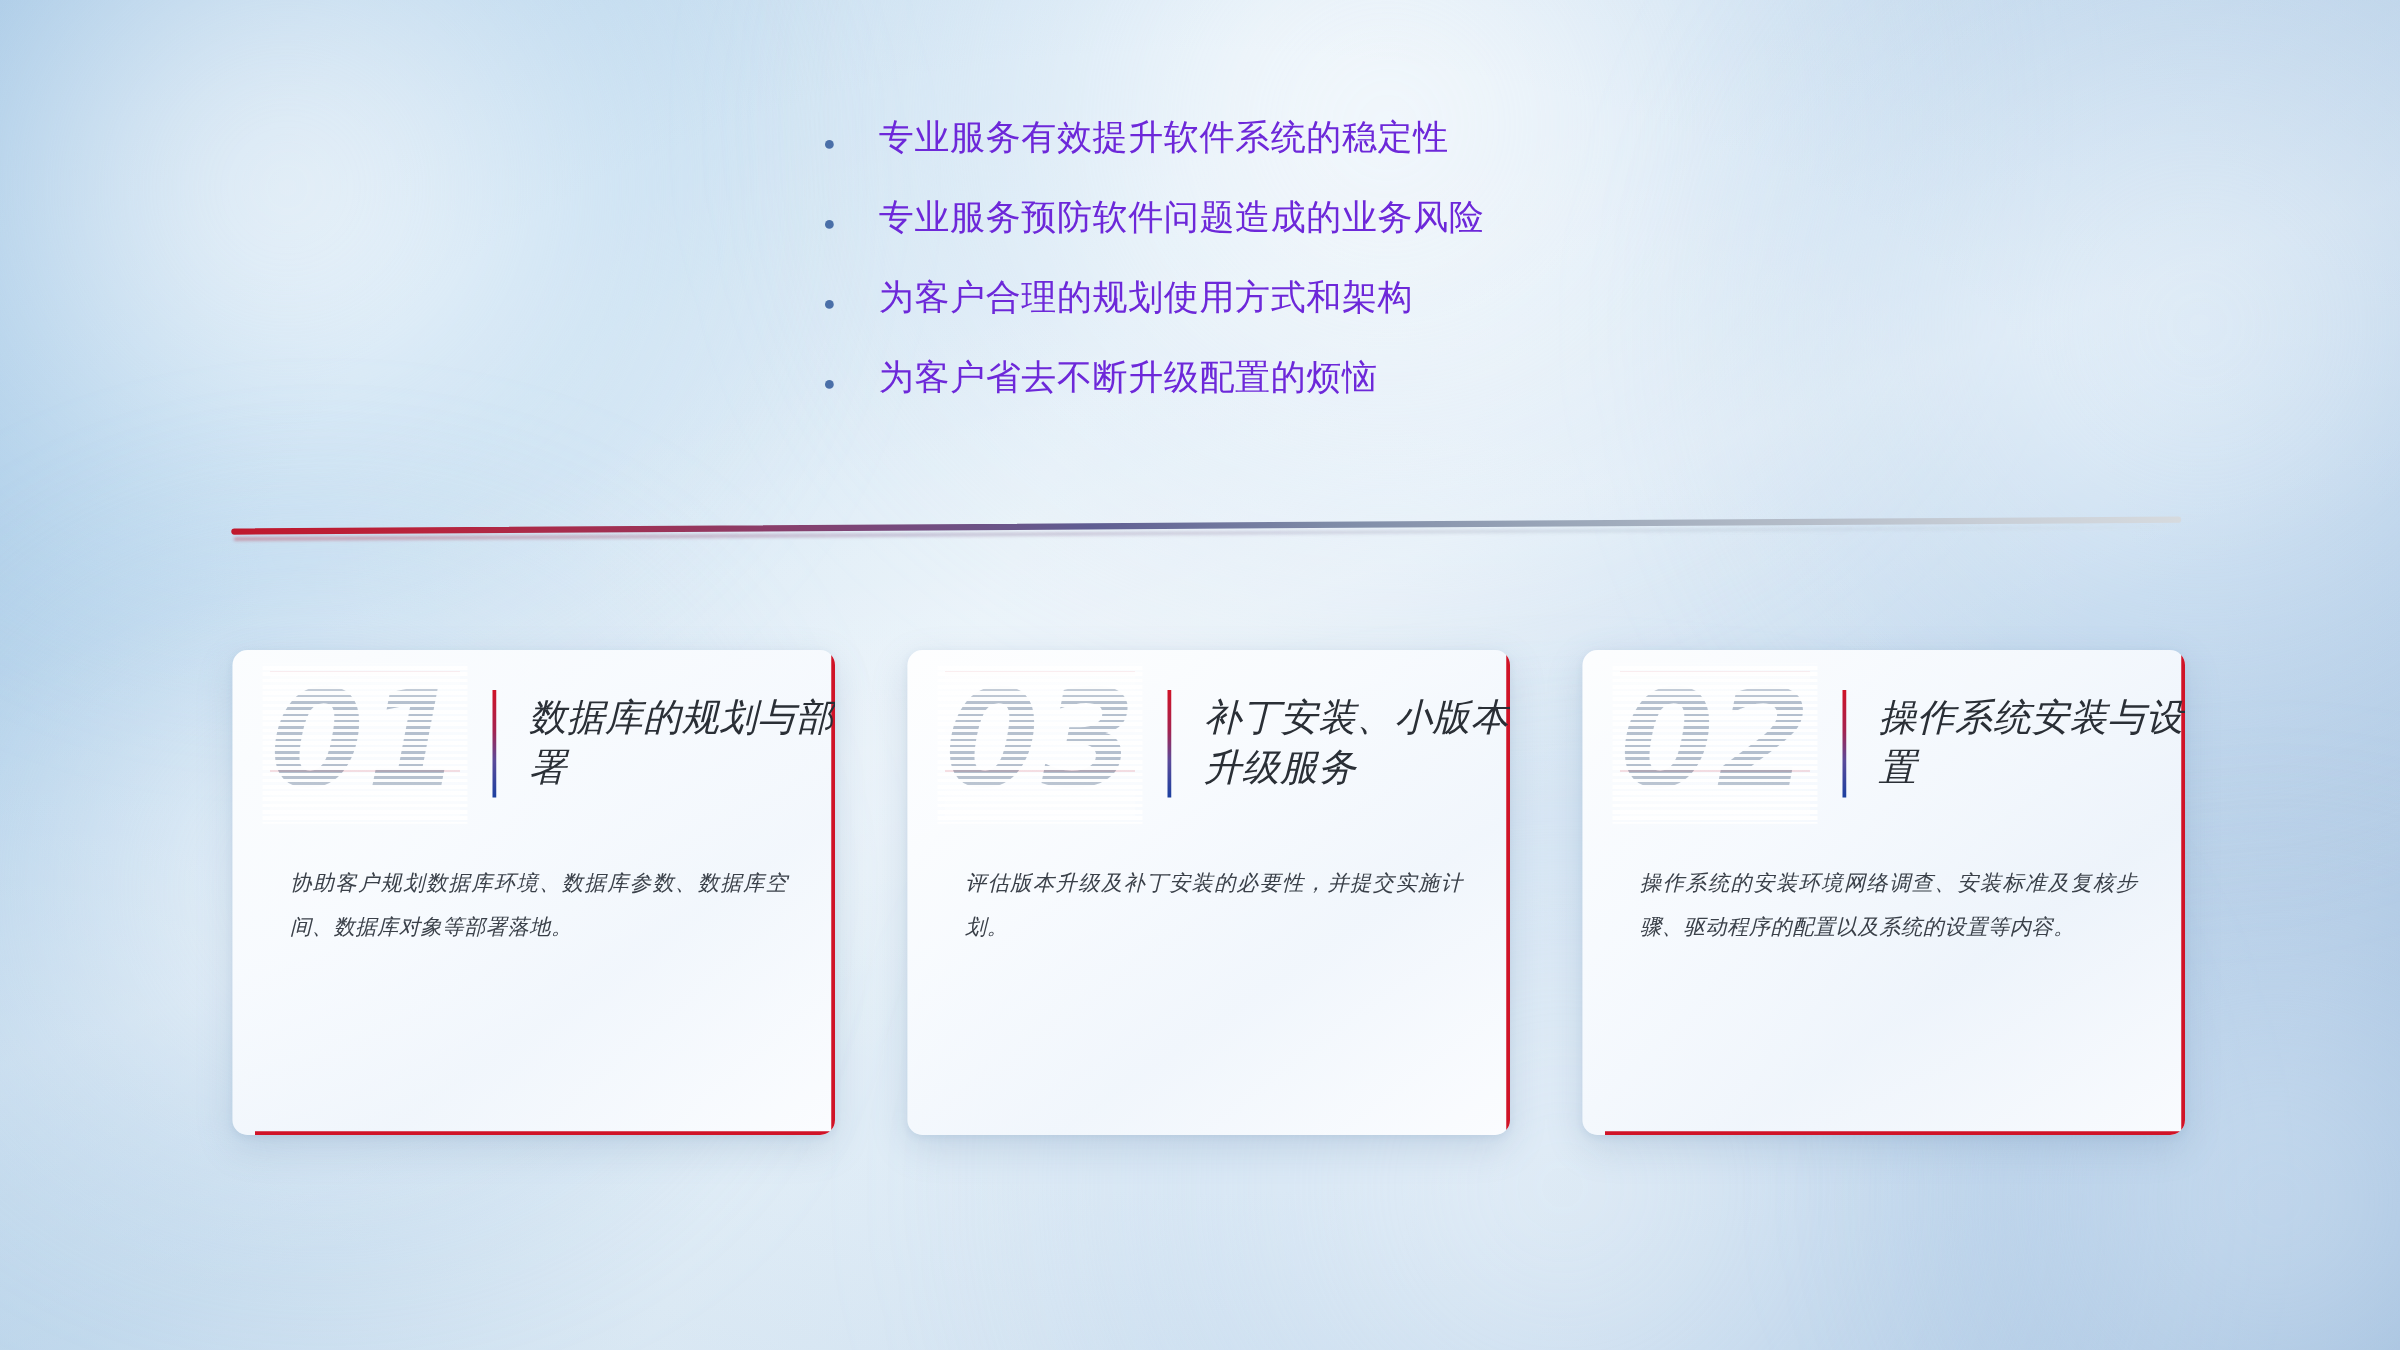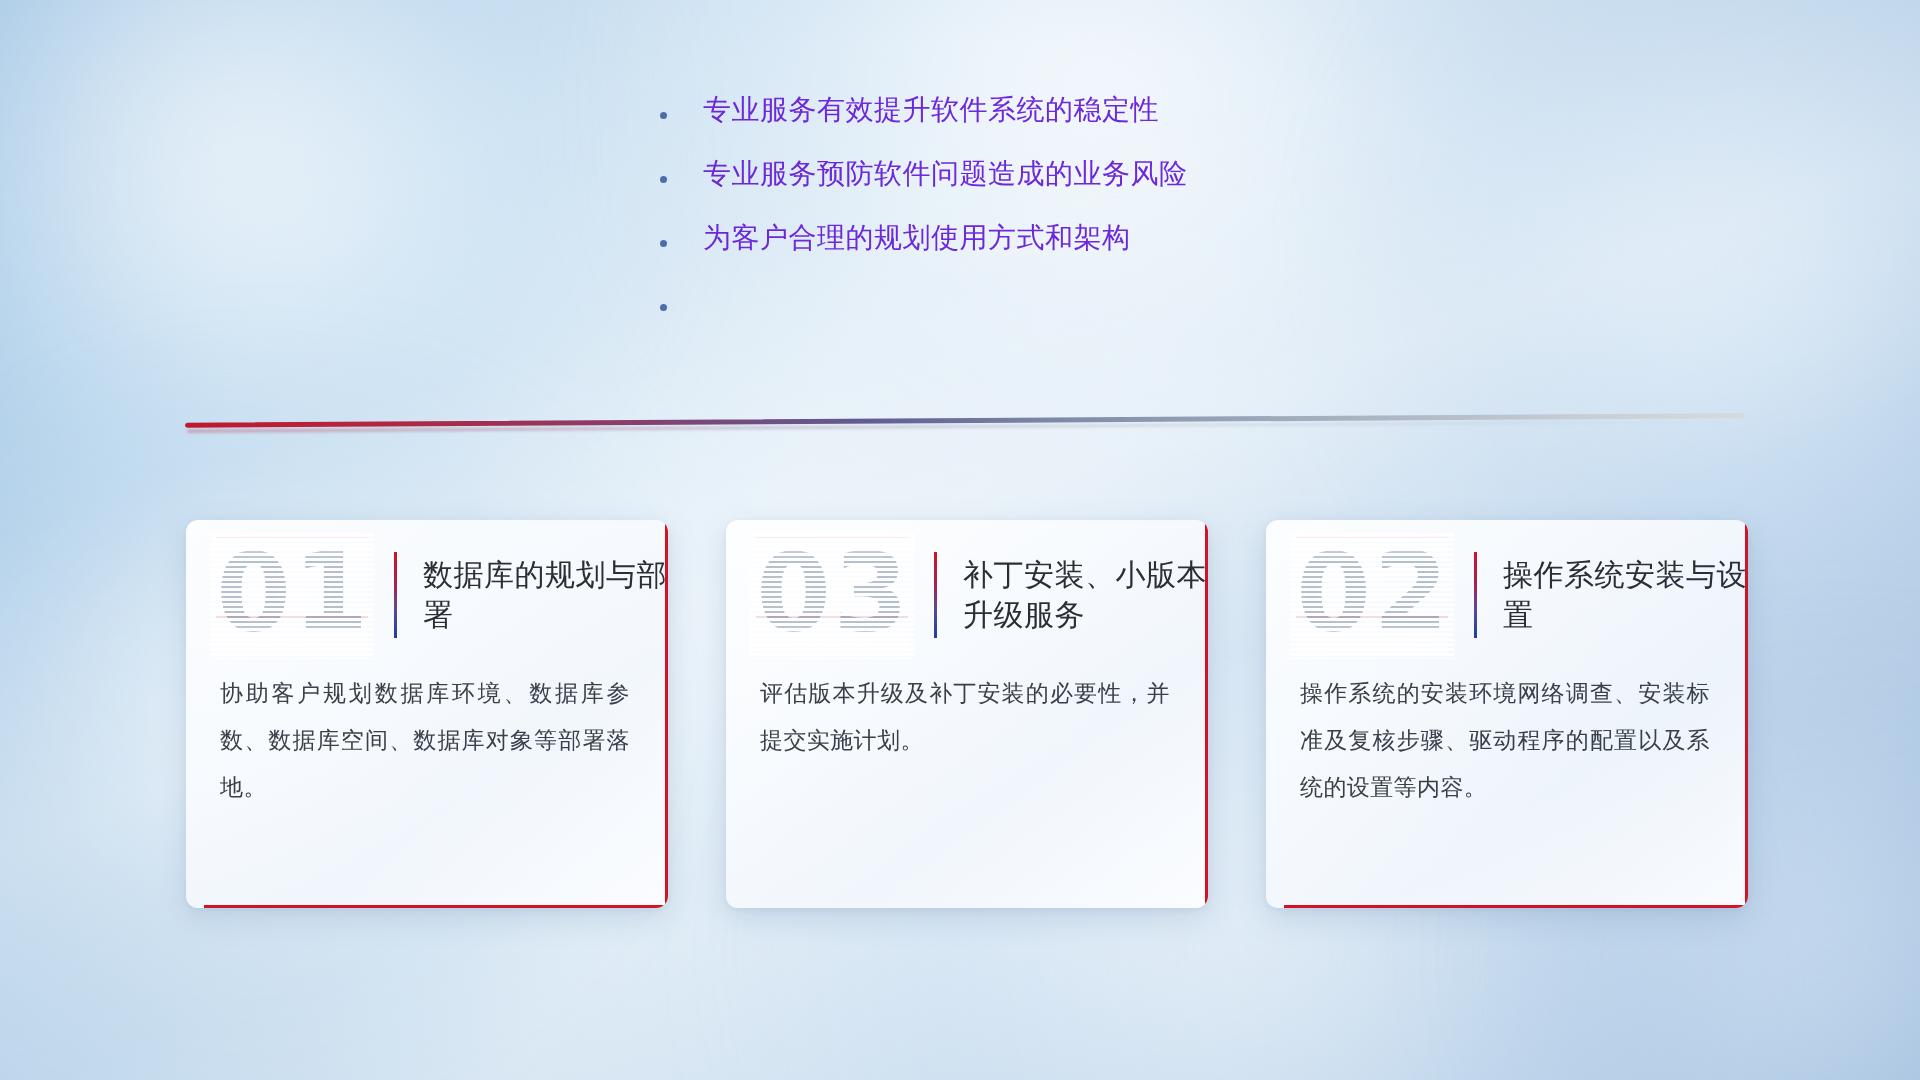--- a/index.html
+++ b/index.html
@@ -99,20 +99,21 @@
     position:relative;
     width:482px; height:388px;
     border-radius:12px;
     background:linear-gradient(145deg,
         rgba(255,255,255,.92) 0%,
         rgba(250,252,255,.90) 35%,
         rgba(244,248,253,.88) 65%,
         rgba(252,253,255,.95) 100%);
     box-shadow:0 10px 30px rgba(90,125,165,.20), 0 2px 6px rgba(90,125,165,.10);
     overflow:hidden;
+    font-style:italic;
   }
   .card .edge{
     position:absolute; right:0; top:0; bottom:0;
     width:3px; border-radius:0 12px 12px 0;
     background:#d01327;
   }
   .card .edge-b{
     position:absolute; left:18px; right:0; bottom:0;
     height:3px; background:#d01327;
   }
@@ -165,23 +166,23 @@
     width:3px; height:86px; flex:0 0 auto;
     background:linear-gradient(180deg,#d01327 0%,#a42350 38%,#5a4a9a 66%,#1b3fa0 100%);
     margin-right:26px;
   }
   .card-title{
     font-size:30px; line-height:1.33;
     color:#2a2f36; font-weight:500;
     letter-spacing:.5px;
   }
   .card-body{
-    padding:0 38px 0 34px;
-    margin-top:0;
-    font-size:23px;
+    padding:0 38px 0 46px;
+    margin-top:20px;
+    font-size:17px;
     line-height:2.05;
     color:#3a4049;
     letter-spacing:.4px;
     text-align:justify;
   }
 </style>
 </head>
 <body>
 
 <div id="bg">
@@ -204,20 +205,21 @@
   <div class="bullet">
     <span class="dot"></span>
     <span class="btxt">专业服务预防软件问题造成的业务风险</span>
   </div>
   <div class="bullet">
     <span class="dot"></span>
     <span class="btxt">为客户合理的规划使用方式和架构</span>
   </div>
   <div class="bullet">
     <span class="dot"></span>
+    <span class="btxt">为客户省去不断升级配置的烦恼</span>
   </div>
 </div>
 
 <div id="divider">
   <div class="line"></div>
   <div class="line2"></div>
 </div>
 
 <div id="cards">
 

